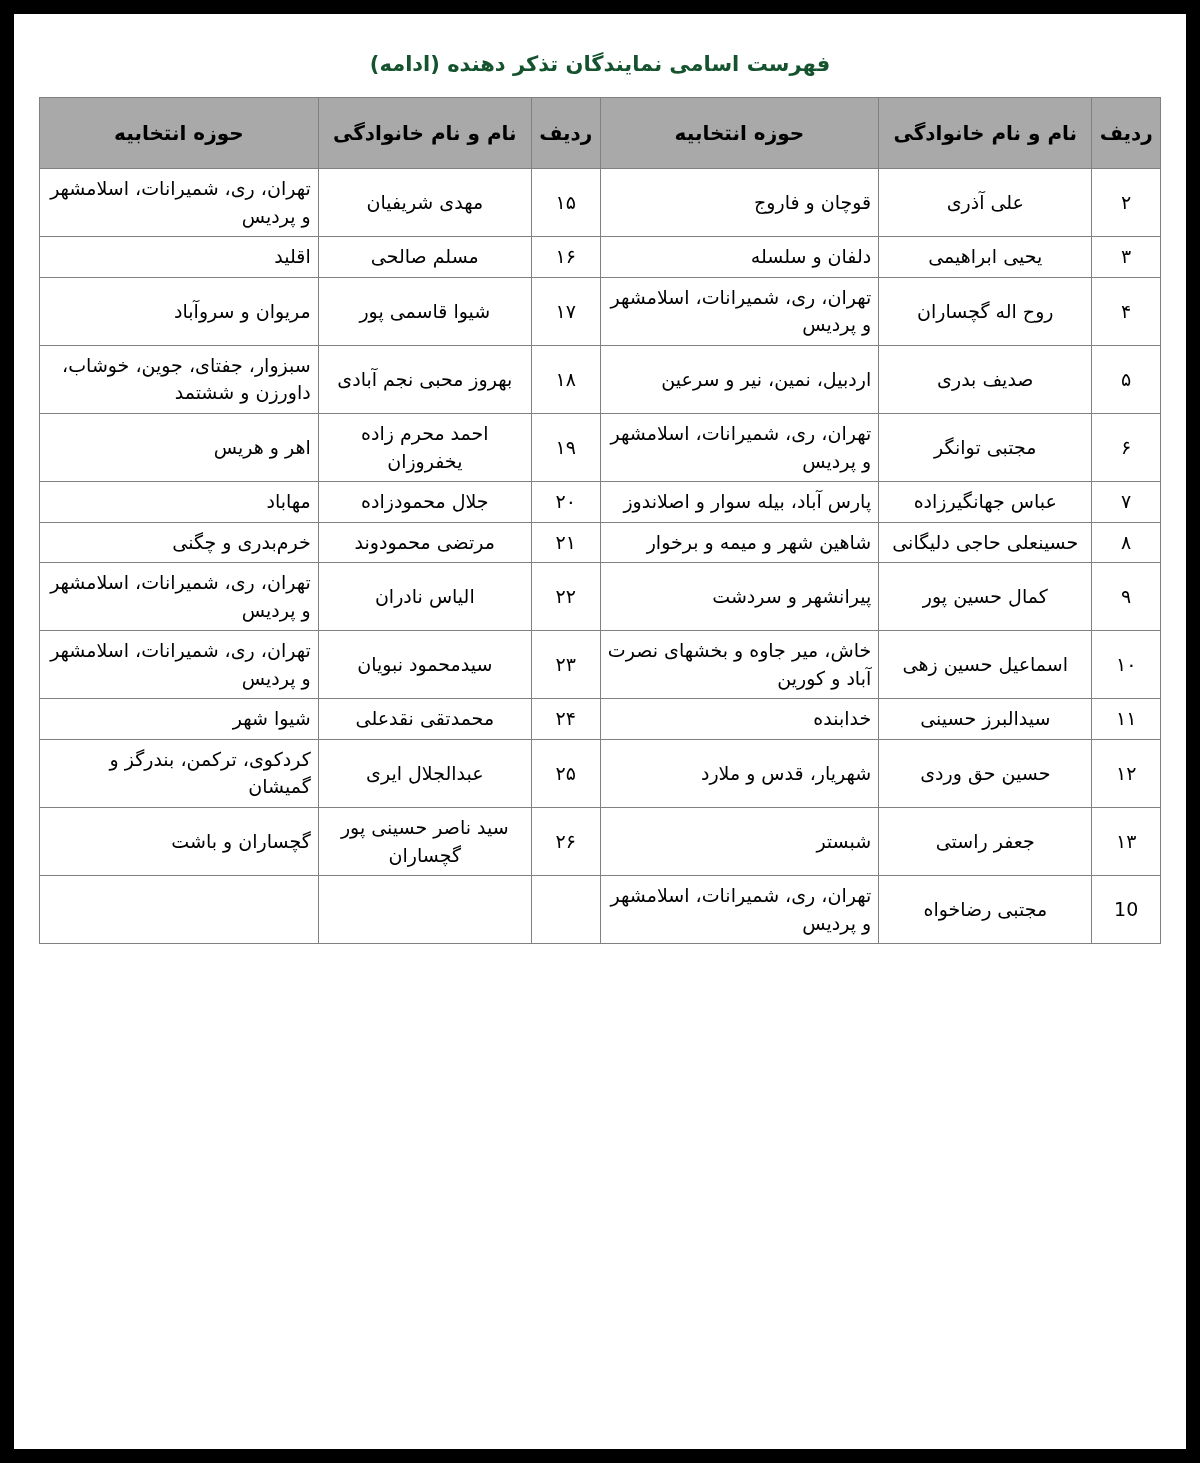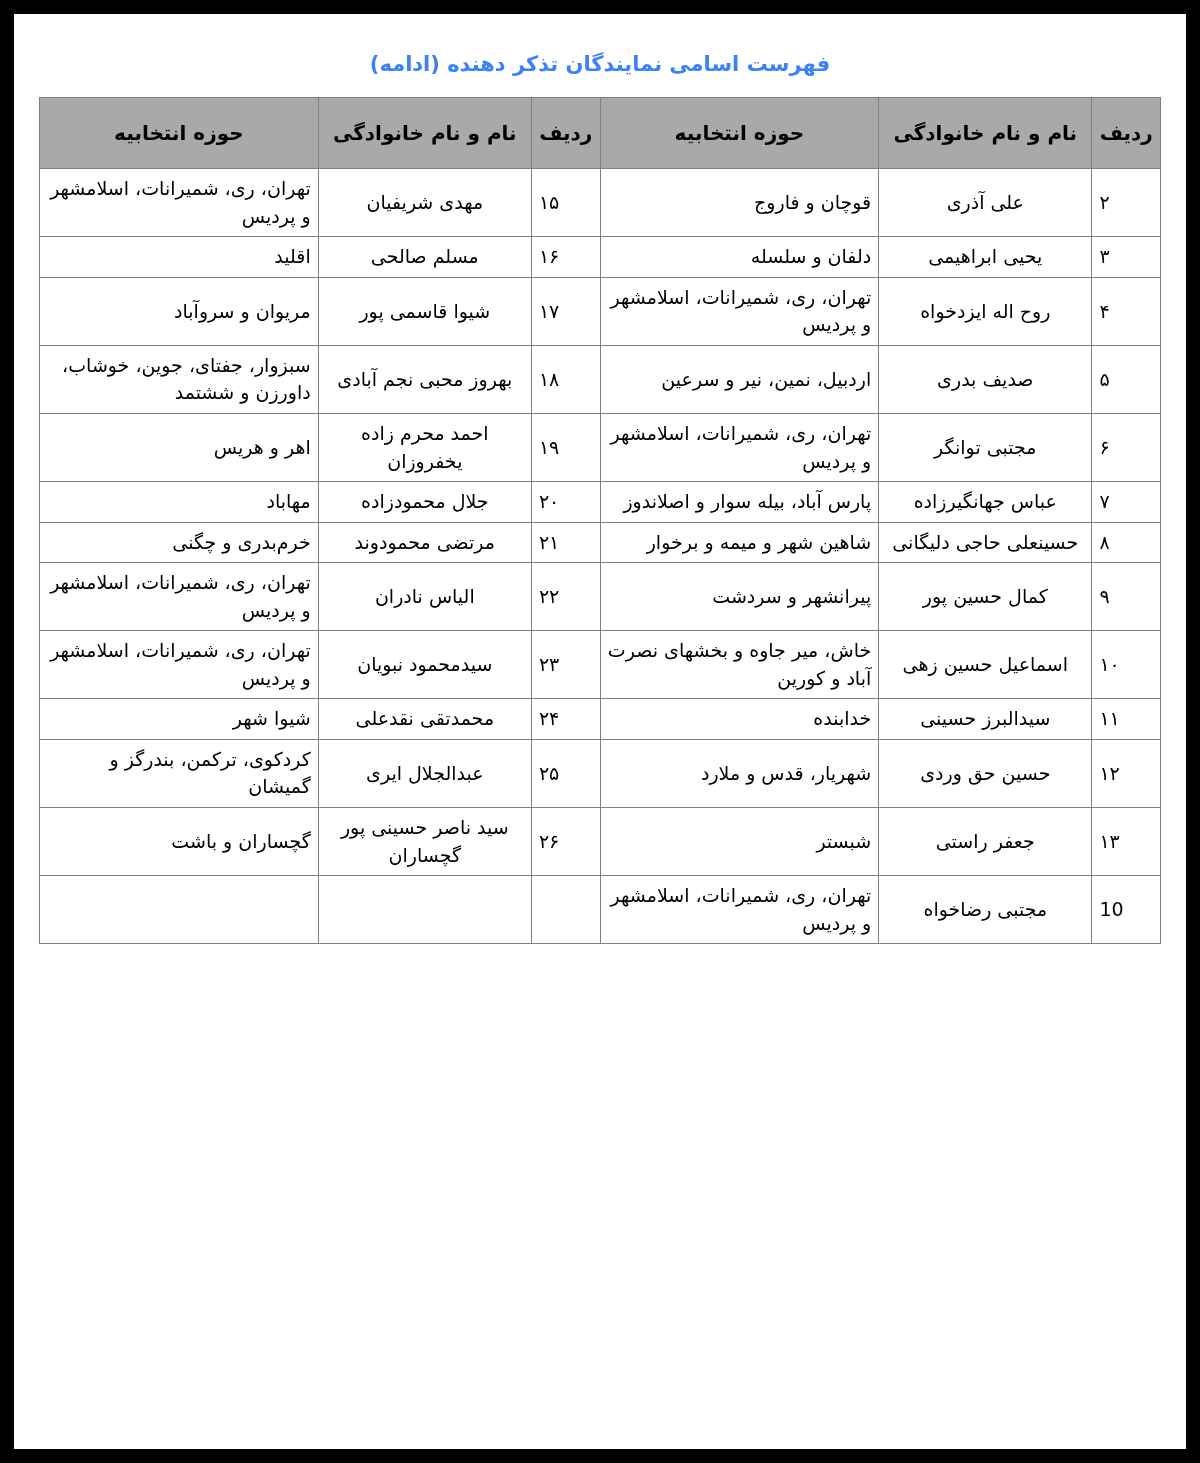--- a/index.html
+++ b/index.html
@@ -14,21 +14,21 @@
     background: #ffffff;
     border: 14px solid #000000;
     position: relative;
     font-family: "DejaVu Sans", "Liberation Sans", sans-serif;
     direction: rtl;
   }
   .title {
     text-align: center;
     font-size: 21px;
     font-weight: bold;
-    color: #3b82f6;
+    color: #14532d;
     margin: 38px 0 0 0;
     letter-spacing: 0px;
     line-height: 1.2;
   }
   .table-wrap {
     margin: 20px 25px 0 25px;
   }
   table.main {
     width: 100%;
     border-collapse: collapse;
@@ -49,21 +49,21 @@
     text-align: center;
     height: 62px;
     font-size: 20px;
     padding: 4px 0;
   }
   
   col.c-num  { width: 66px; }
   col.c-name { width: 205px; }
   col.c-dist { width: 268px; }
 
-  td.num  { text-align: left; font-size: 19px; }
+  td.num  { text-align: center; font-size: 19px; }
   td.name { text-align: center; margin-left: 32px; }
   td.dist { text-align: right; }
   td.empty { }
   tr.r { }
 </style>
 </head>
 <body>
 
 <div class="page">
 
@@ -101,21 +101,21 @@
           <tr class="r">
             <td class="num">۳</td>
             <td class="name">یحیی ابراهیمی</td>
             <td class="dist">دلفان و سلسله</td>
             <td class="num">۱۶</td>
             <td class="name">مسلم صالحی</td>
             <td class="dist">اقلید</td>
           </tr>
           <tr class="r">
             <td class="num">۴</td>
-            <td class="name">روح اله ایزدخواه</td>
+            <td class="name">روح اله گچساران</td>
             <td class="dist">تهران، ری، شمیرانات، اسلامشهر و پردیس</td>
             <td class="num">۱۷</td>
             <td class="name">شیوا قاسمی پور</td>
             <td class="dist">مریوان و سروآباد</td>
           </tr>
           <tr class="r">
             <td class="num">۵</td>
             <td class="name">صدیف بدری</td>
             <td class="dist">اردبیل، نمین، نیر و سرعین</td>
             <td class="num">۱۸</td>

